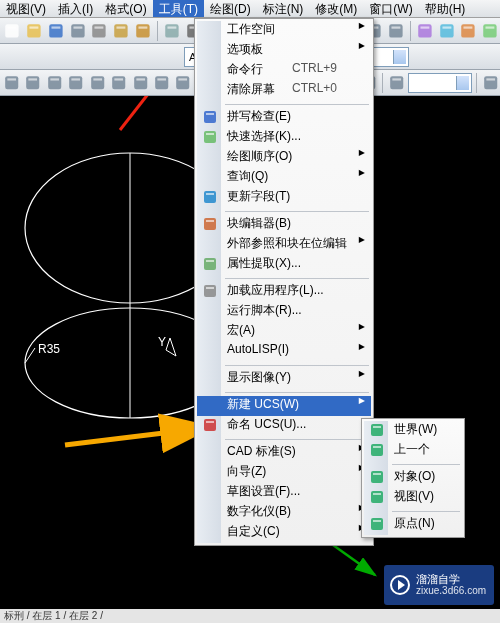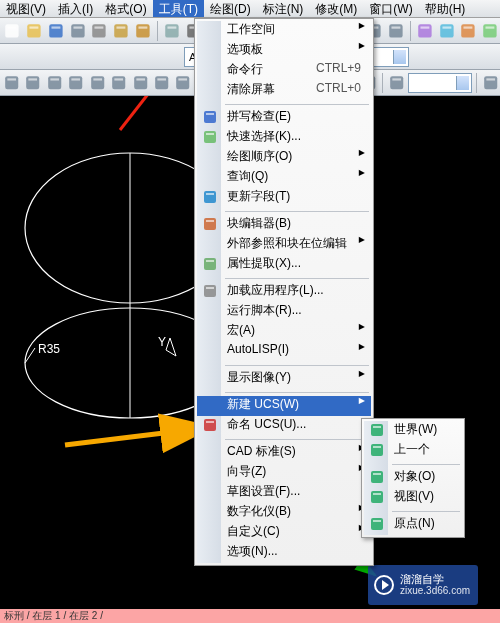--- a/index.html
+++ b/index.html
@@ -12,30 +12,30 @@
   .tb-sep { width: 1px; height: 20px; background: #a9b0b8; margin: 0 2px; }
   .tb-combo { height: 20px; border: 1px solid #7f9db9; background: #fff; font-size: 11px; display: flex; align-items: center; padding: 0 14px 0 4px; position: relative; }
   .tb-combo::after { content: ""; position: absolute; right: 2px; top: 2px; width: 12px; height: 14px; background: linear-gradient(#d3e3fb,#a8c7ee); border-left: 1px solid #7f9db9; }
   .canvas { position: absolute; left: 0; top: 18px; width: 500px; height: 605px; background: #000; }
   .drawing { position: absolute; left: 0; top: 0; width: 500px; height: 605px; }
   .menu { position: absolute; background: linear-gradient(#fbfbfb,#f0f0f0); border: 1px solid #9a9a9a; box-shadow: 2px 2px 4px rgba(0,0,0,.35); font-size: 12px; padding: 2px 2px; }
   .menu .strip { position: absolute; left: 2px; top: 2px; bottom: 2px; width: 24px; background: linear-gradient(90deg,#e8edf3,#d6dde6); }
   .menu .mi { position: relative; display: flex; align-items: flex-start; height: 20px; padding: 0 20px 0 30px; white-space: nowrap; cursor: default; }
   .menu .mi.hl { background: #316ac5; color: #fff; }
   .menu .mi .arrow { position: absolute; right: 6px; }
-  .menu .mi .sc { position: absolute; right: 10px; color: #555; }
+  .menu .mi .sc { position: absolute; right: 34px; color: #555; }
   .menu .sep { margin: 3px 2px 3px 28px; height: 1px; background: #c0c5cc; }
   .menu .ico { position: absolute; left: 4px; width: 18px; height: 18px; display: flex; align-items: center; justify-content: center; }
   .ico svg { width: 16px; height: 16px; }
   .red-arrow, .orange-arrow, .green-arrow { position: absolute; pointer-events: none; }
-  .watermark { position: absolute; right: 22px; bottom: 18px; width: 110px; height: 40px; background: rgba(30,70,150,.85); border-radius: 3px; display: flex; align-items: center; color: #fff; font-size: 11px; gap: 6px; padding: 0 6px; }
+  .watermark { position: absolute; right: 6px; bottom: 18px; width: 110px; height: 40px; background: rgba(30,70,150,.85); border-radius: 3px; display: flex; align-items: center; color: #fff; font-size: 11px; gap: 6px; padding: 0 6px; }
   .watermark .play { width: 20px; height: 20px; border: 2px solid #fff; border-radius: 50%; display:flex;align-items:center;justify-content:center; }
   .watermark .play::after { content:""; border-left:7px solid #fff; border-top:5px solid transparent; border-bottom:5px solid transparent; margin-left:2px; }
   .wm-txt { line-height: 12px; }
-  .status { position: absolute; left: 0; bottom: 0; height: 14px; width: 500px; background: #fca5a5; font-size: 10px; color: #333; padding-left: 4px; }
+  .status { position: absolute; left: 0; bottom: 0; height: 14px; width: 500px; background: #e5e5e5; font-size: 10px; color: #333; padding-left: 4px; }
 </style>
 </head>
 <body>
 
 <div class="canvas">
   <svg class="drawing">
     <ellipse cx="130" cy="210" rx="105" ry="75" fill="none" stroke="#fff" stroke-width="1.2"></ellipse>
     <ellipse cx="130" cy="345" rx="105" ry="55" fill="none" stroke="#fff" stroke-width="1.2"></ellipse>
     <line x1="130" y1="135" x2="130" y2="400" stroke="#fff" stroke-width="1"></line>
     <line x1="25" y1="345" x2="35" y2="330" stroke="#fff"></line>
@@ -468,23 +468,20 @@
     <div class="mi">
       <span>草图设置(F)...</span>
     </div>
     <div class="mi">
       <span>数字化仪(B)</span>
       <span class="arrow" style="font-size: 8px;">▶</span>
     </div>
     <div class="mi">
       <span>自定义(C)</span>
       <span class="arrow" style="font-size: 8px;">▶</span>
-    </div>
-    <div class="mi">
-      <span>选项(N)...</span>
     </div>
   </div>
 
 <div class="menu" id="ucs-menu" style="left:361px; top:418px; width:104px; z-index:6">
   <div class="strip"></div>
 <div class="mi">
       <span class="ico">
         <svg viewBox="0 0 16 16">
           <rect x="2" y="2" width="12" height="12" rx="2" fill="#2a6" opacity=".85"></rect>
           <rect x="4" y="4" width="8" height="2" fill="#fff" opacity=".6"></rect>

